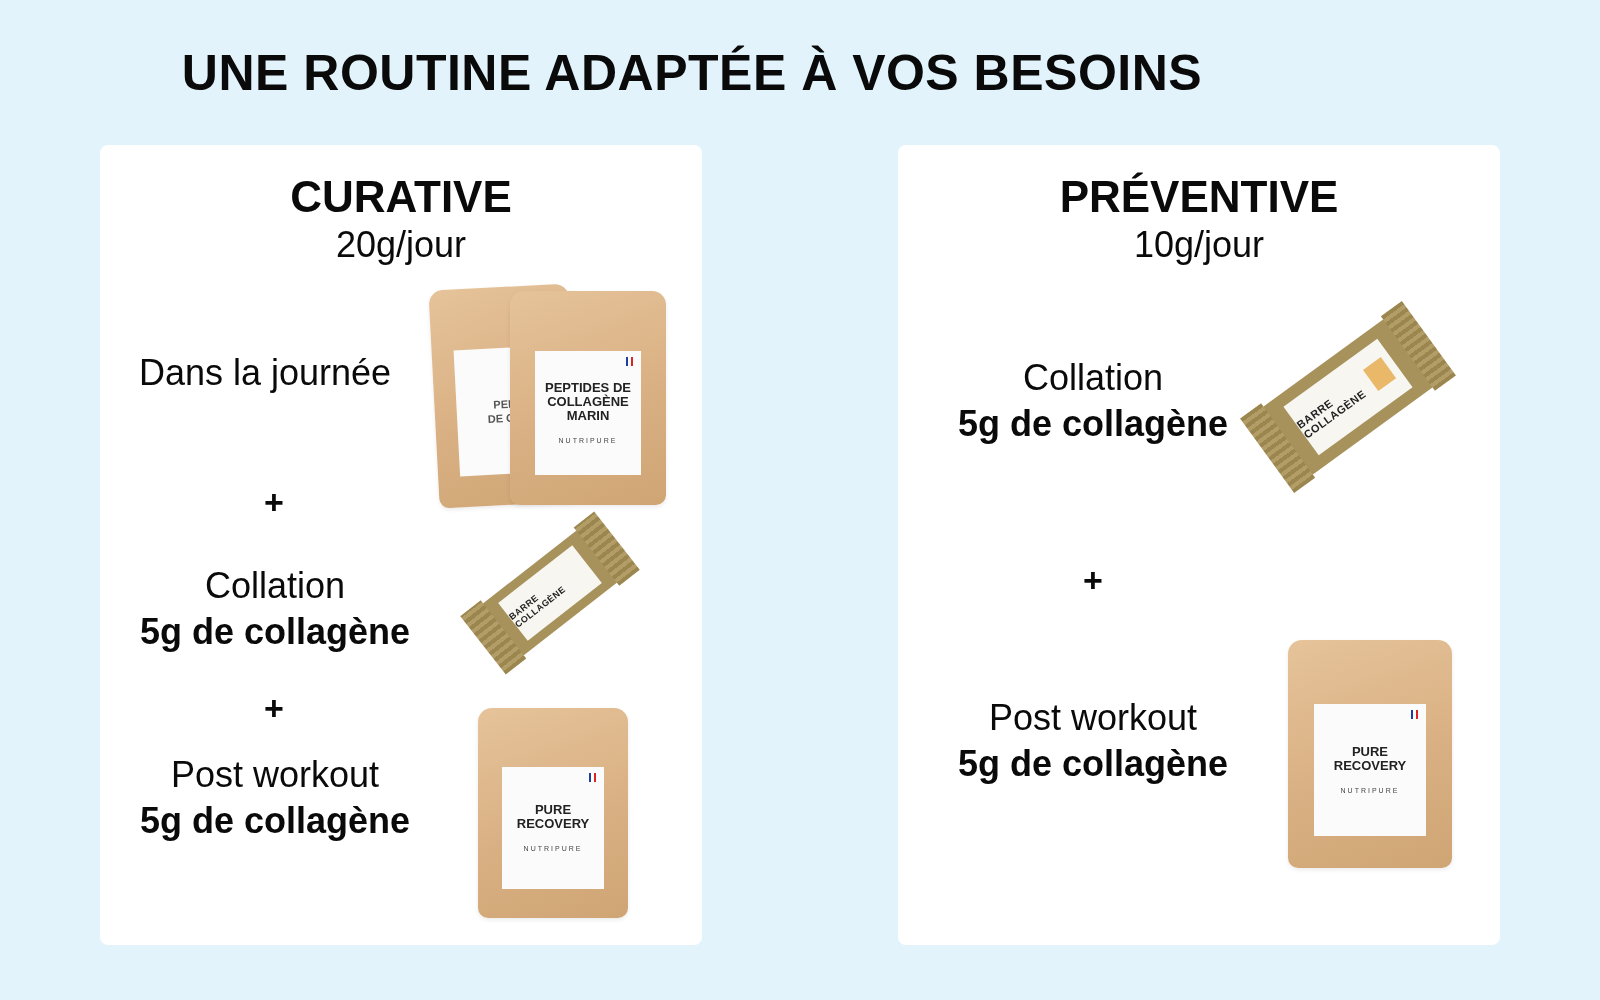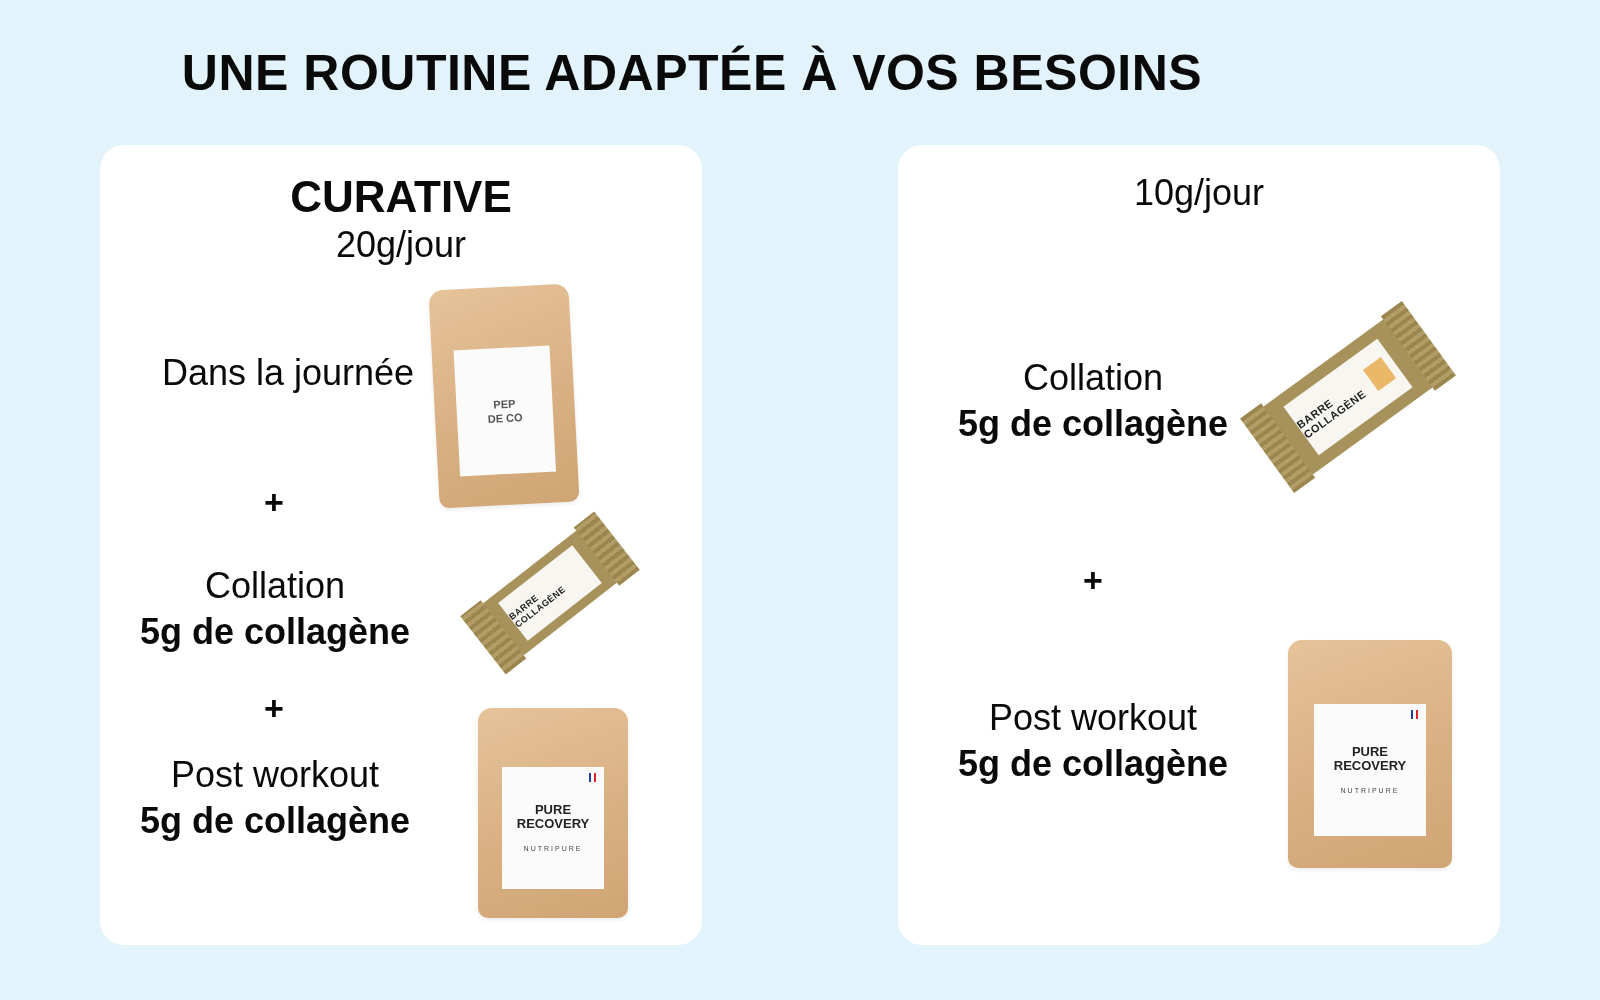--- a/index.html
+++ b/index.html
@@ -1,18 +1,18 @@
 <!DOCTYPE html>
 <html><head>
 <meta charset="utf-8">
 <style>
   html,body{margin:0;padding:0;}
   body{width:1600px;height:1000px;background:#e2f3fb;font-family:"Liberation Sans",sans-serif;color:#0a0a0a;position:relative;overflow:hidden;}
   .title{position:absolute;left:0;top:44px;width:1384px;text-align:center;font-weight:700;font-size:50px;letter-spacing:0.5px;}
-  .card{position:absolute;top:145px;width:602px;height:800px;background:#fff;border-radius:24px;}
+  .card{position:absolute;top:145px;width:602px;height:800px;background:#fff;border-radius:8px;}
   .card.left{left:100px;}
   .card.right{left:898px;}
   .card-head{position:absolute;top:26px;left:0;width:100%;text-align:center;}
   .card-title{font-weight:700;font-size:44px;line-height:52px;}
   .card-dose{font-size:36px;line-height:44px;}
   .step{position:absolute;text-align:center;}
   .step .when{font-size:36px;line-height:46px;}
   .step .amount{font-weight:700;font-size:36px;line-height:46px;}
   .plus{position:absolute;font-weight:700;font-size:34px;text-align:center;width:40px;}
   
@@ -34,28 +34,35 @@
 <body>
 
 <div class="title">UNE ROUTINE ADAPTÉE À VOS BESOINS</div>
 
 <div class="card left">
   <div class="card-head">
     <div class="card-title">CURATIVE</div>
     <div class="card-dose">20g/jour</div>
   </div>
 
-  <div class="step" style="left:23px;top:205px;width:330px;">
+  <div class="step" style="left:0;top:205px;width:330px;">
     <div class="when">Dans la journée</div>
   </div>
 
   <div class="pouch" style="left:334px;top:142px;width:140px;height:218px;transform:rotate(-3deg);">
     <div class="label">
         <div class="name" style="font-size:11px;color:#555;">PEP<br>DE CO</div>
       </div>
+  </div>
+  <div class="pouch" style="left:410px;top:146px;width:156px;height:214px;">
+    <div class="label">
+      <span class="flag"></span>
+      <div class="name">PEPTIDES DE COLLAGÈNE MARIN</div>
+      <div class="brand">NUTRIPURE</div>
+    </div>
   </div>
 
   <div class="plus" style="left:154px;top:338px;">+</div>
 
   <div class="step" style="left:10px;top:418px;width:330px;">
     <div class="when">Collation</div>
     <div class="amount">5g de collagène</div>
   </div>
 
   <div class="bar" style="left:385px;top:415px;width:130px;height:66px;transform:rotate(-38deg);">
@@ -77,20 +84,21 @@
     <div class="label">
       <span class="flag"></span>
       <div class="name">PURE RECOVERY</div>
       <div class="brand">NUTRIPURE</div>
     </div>
   </div>
 </div>
 
 <div class="card right">
   <div class="card-head">
+    <div class="card-title">PRÉVENTIVE</div>
     <div class="card-dose">10g/jour</div>
   </div>
 
   <div class="step" style="left:30px;top:210px;width:330px;">
     <div class="when">Collation</div>
     <div class="amount">5g de collagène</div>
   </div>
 
   <div class="bar" style="left:370px;top:210px;width:160px;height:84px;transform:rotate(-36deg);">
     <span class="crimp l"></span>

